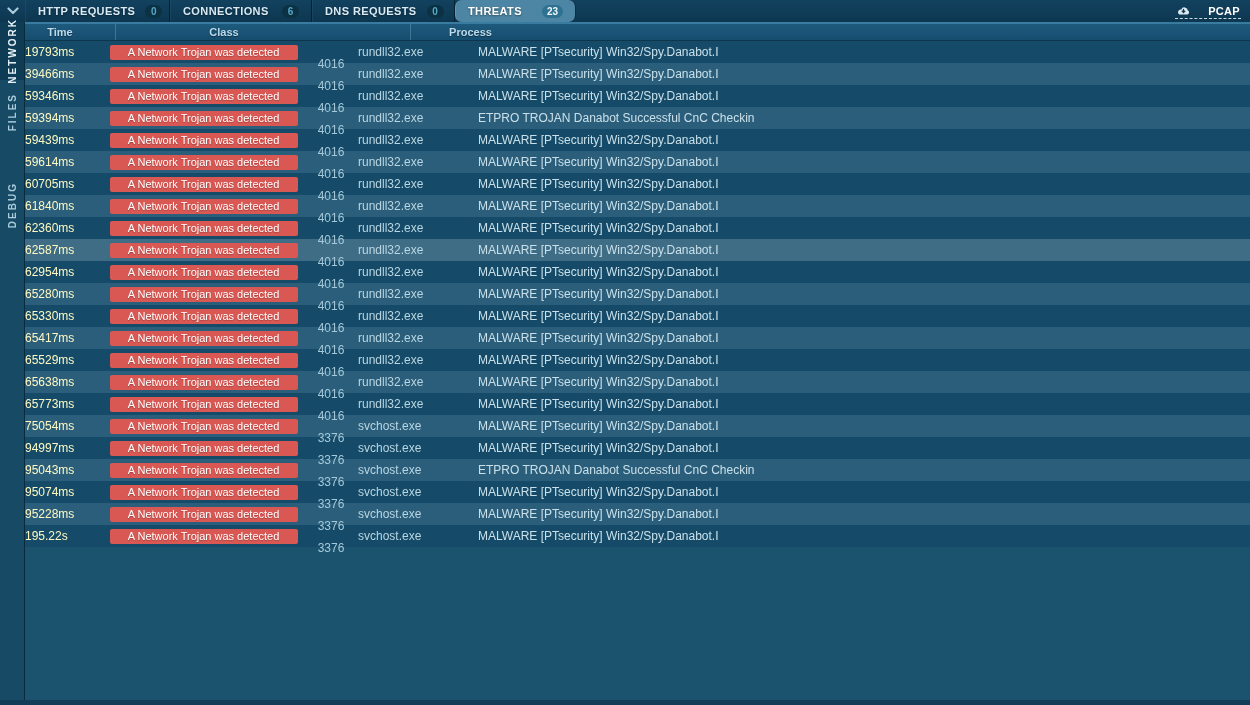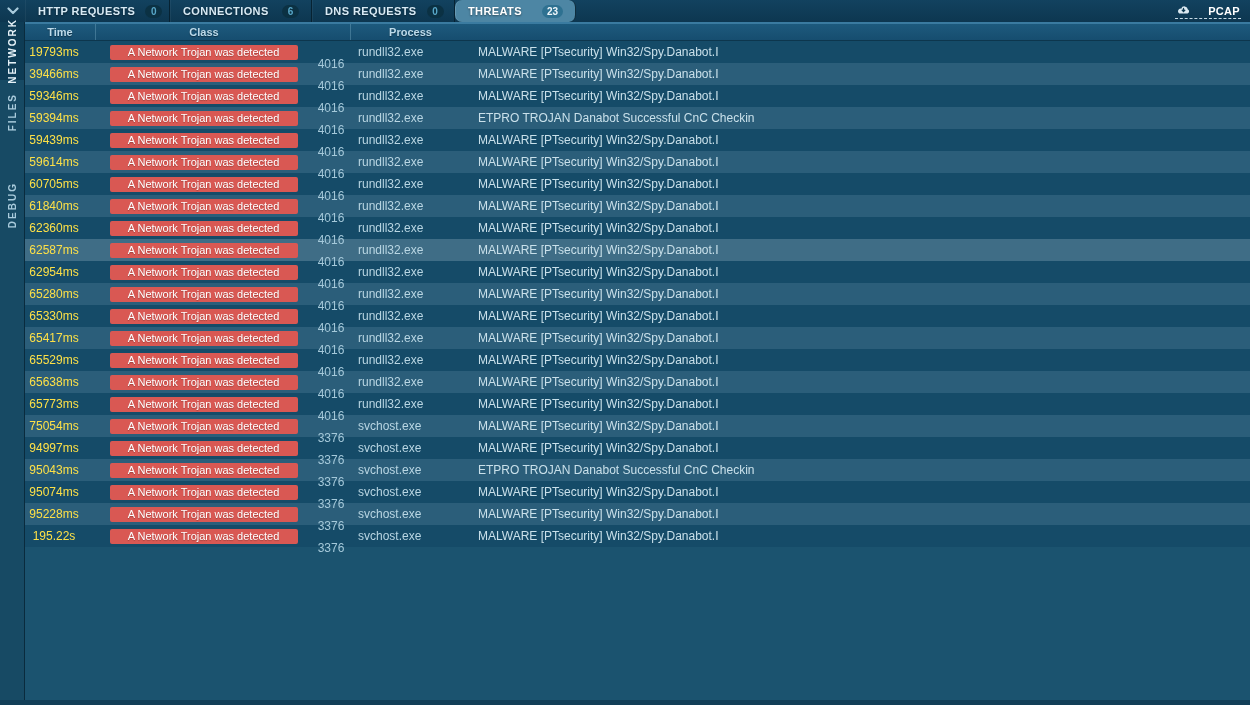--- a/index.html
+++ b/index.html
@@ -38,21 +38,21 @@
     background:#0b3143; color:#58a7c8;
     border-radius:9px; padding:1px 5px; min-width:17px; text-align:center;
     margin-left:10px;
   }
   .tab.active { background:#4d86a4; border-left-color:rgba(255,255,255,.15);border-radius:7px; }
   .tab.active .tab-label { color:#ffffff; }
   .tab.active .tab-badge { background:#2e7191; color:#eef6fa; }
 
   .pcap {
     margin-left:auto; margin-right:9px;
-    display:flex; align-items:flex-start; gap:17px;
+    display:flex; align-items:center; gap:17px;
     border-bottom:1px dashed #c7dbe7;
     padding:2px 1px 1px 1px; align-self:center;
     cursor:pointer;
   }
   .pcap span {
     font-size:11px; font-weight:bold; color:#ffffff; letter-spacing:.3px;
   }
 
   
   .main { flex:1; display:flex; min-height:0; }
@@ -80,20 +80,21 @@
 
   
   .content {
     flex:1; display:flex; flex-direction:column;
     border-top:2px solid #3a7ba0; background:#1b536f; min-width:0;
   }
   .thead {
     height:17px; flex:0 0 17px; display:flex;
     background:linear-gradient(#1d5a7d,#164d6f);
     border-bottom:1px solid #0d364d;
+    gap:20px;
   }
   .th {
     font-size:11px; font-weight:bold; color:#bcdaea;
     display:flex; align-items:center; justify-content:center;
     text-shadow:0 1px 1px rgba(0,0,0,.4);
   }
   .th + .th { border-left:1px solid rgba(125,175,200,.38); }
 
   .col-time    { width:70px;  flex:0 0 70px; }
   .col-class   { width:217px; flex:0 0 217px; }
@@ -102,21 +103,21 @@
   .col-message { flex:1 1 auto; min-width:0; }
 
   .tbody { flex:1; overflow:hidden; }
   .trow { height:22px; display:flex; align-items:center; cursor:pointer; }
   .trow.odd  { background:#154b68; }
   .trow.even { background:#2b5e7a; }
   .trow.selected { background:#3f6d86; }
 
   .cell { font-size:12px; white-space:nowrap; overflow:hidden; }
   .cell-time {
-    text-align:center; padding-right:12px; color:#fde047;
+    text-align:left; padding-right:12px; color:#fef9c3;
   }
   .cell-class { display:flex; align-items:center; justify-content:center; }
   .class-badge {
     width:188px; height:15px; line-height:15px;
     background:#d95853; border-radius:2px;
     color:#ffffff; font-size:11px; font-weight:normal; text-align:center;
     text-shadow:0 1px 1px rgba(0,0,0,.25);
   }
   .cell-id { text-align:center; color:#a5c9da; }
   .cell-process { padding-left:8px; color:#b9d6e3; }

